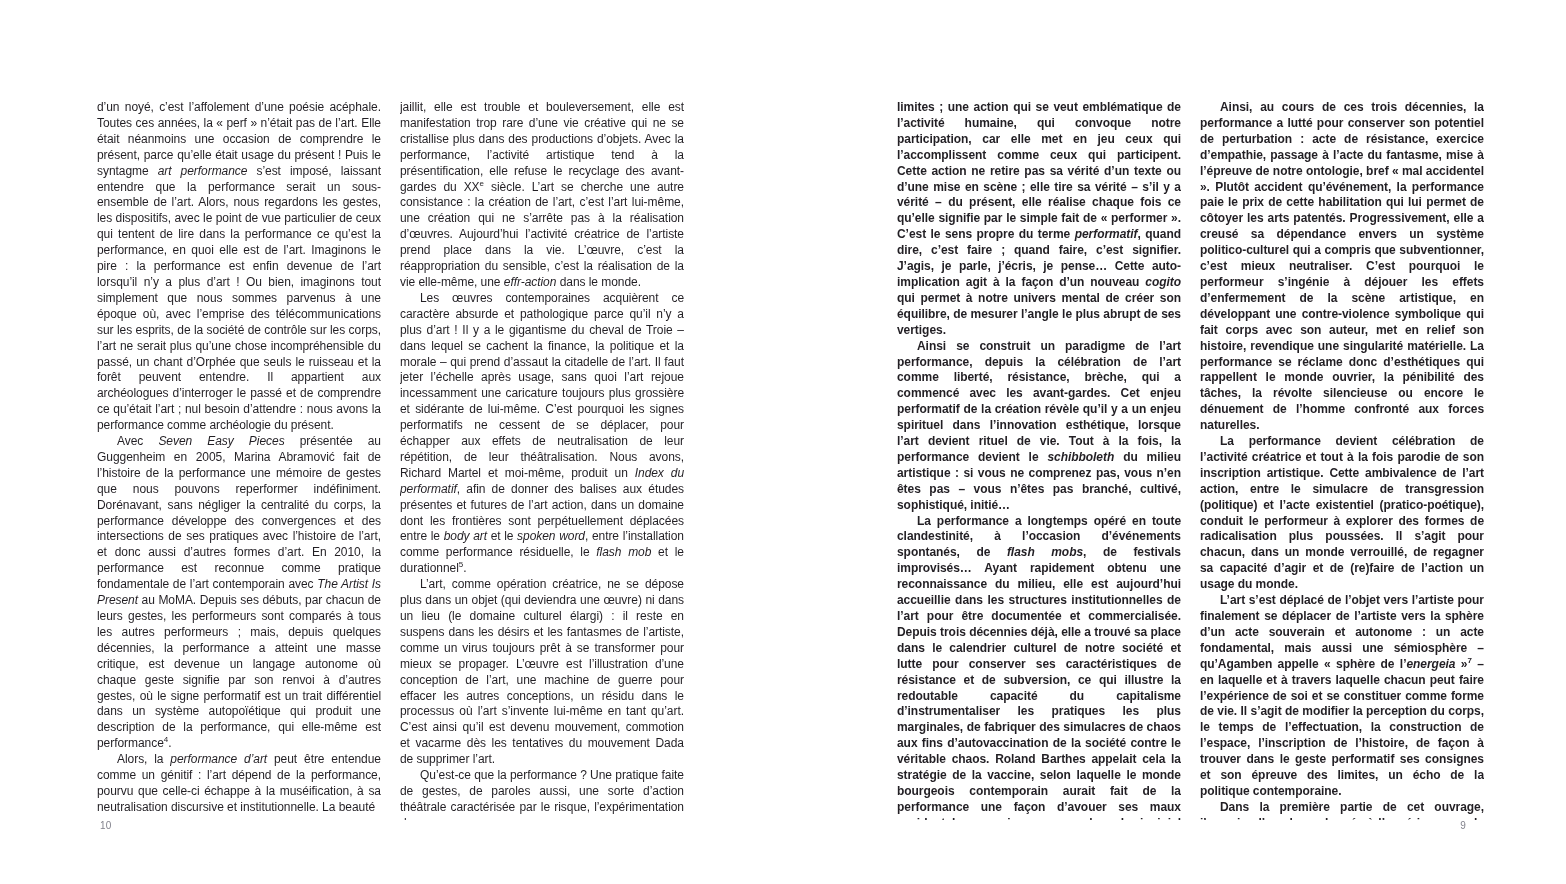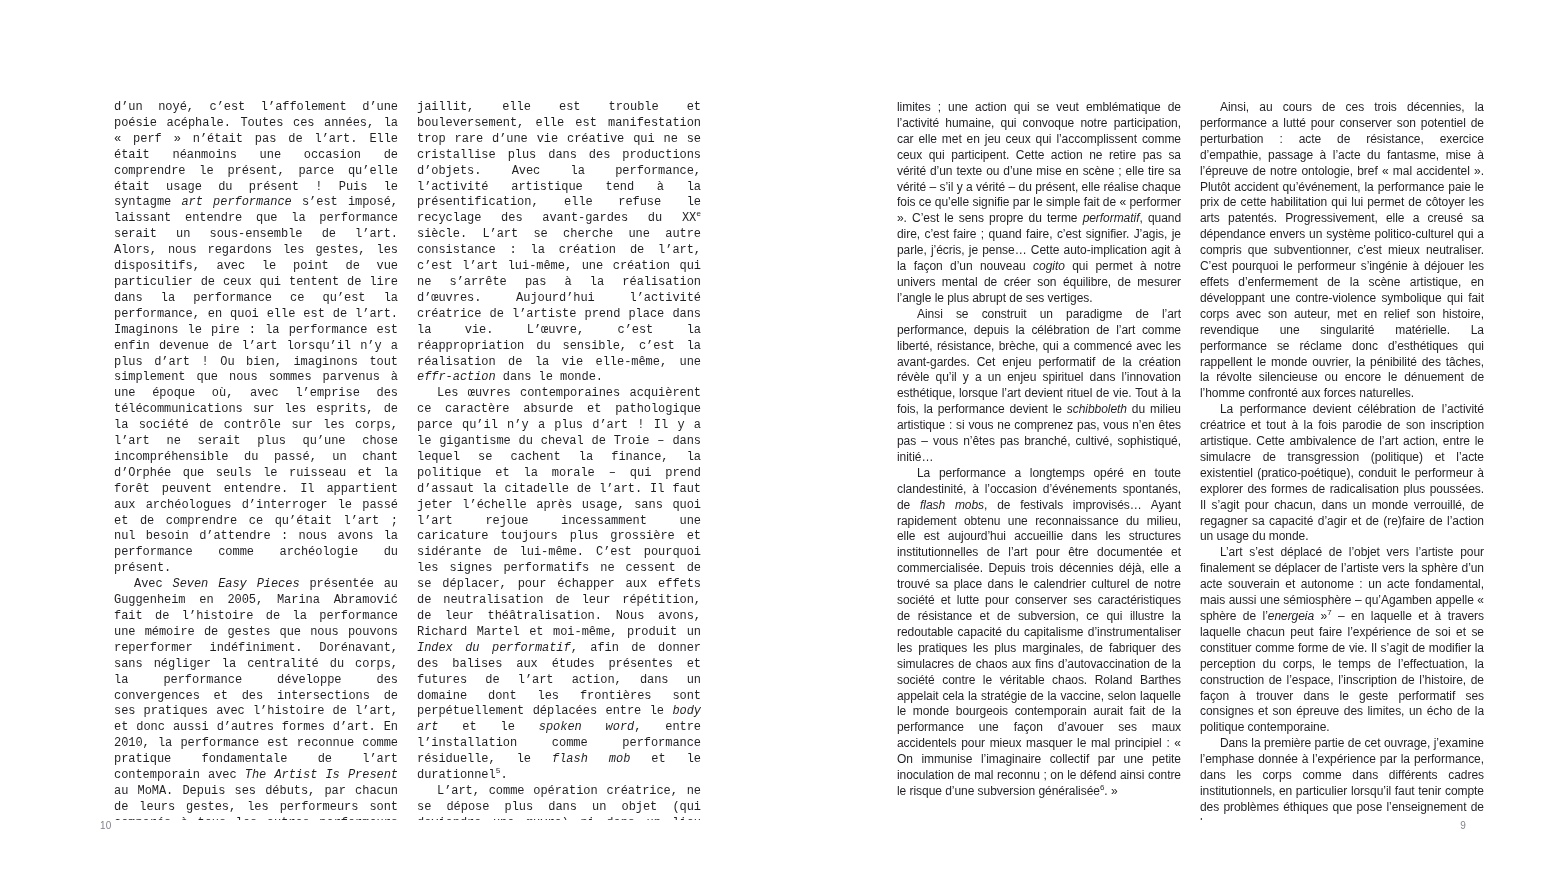--- a/index.html
+++ b/index.html
@@ -6,22 +6,22 @@
   html, body {
     width: 1566px; height: 884px;
     background: #ffffff;
     overflow: hidden;
     font-family: "Liberation Sans", "DejaVu Sans", sans-serif;
   }
   .spread { position: relative; width: 1566px; height: 884px; background: #ffffff; }
   .page {
     position: absolute; top: 100px; width: 587px;
   }
-  .page--left  { left: 114px; font-family: Liberation Mono, monospace; }
-  .page--right { left: 897px; }
+  .page--left  { left: 97px; }
+  .page--right { left: 897px; font-weight: bold; }
   .cols { display: flex; gap: 19px; }
   .col {
     width: 284px;
     max-height: 720px;
     overflow: hidden;
     font-size: 12px;
     line-height: 15.9px;
     letter-spacing: -0.05px;
     color: #221f24;
     text-align: justify;
@@ -50,20 +50,21 @@
 </head>
 <body>
 
 <div class="spread">
 
   <div class="page page--left">
     <div class="cols">
       <div class="col">
           <p class="para"><span>d’un noyé, c’est l’affolement d’une poésie acéphale. Toutes ces années, la « perf » n’était pas de l’art. Elle était néanmoins une occasion de comprendre le présent, parce qu’elle était usage du présent ! Puis le syntagme </span><i>art performance</i><span> s’est imposé, laissant entendre que la performance serait un sous-ensemble de l’art. Alors, nous regardons les gestes, les dispositifs, avec le point de vue particulier de ceux qui tentent de lire dans la performance ce qu’est la performance, en quoi elle est de l’art. Imaginons le pire : la performance est enfin devenue de l’art lorsqu’il n’y a plus d’art ! Ou bien, imaginons tout simplement que nous sommes parvenus à une époque où, avec l’emprise des télécommunications sur les esprits, de la société de contrôle sur les corps, l’art ne serait plus qu’une chose incompréhensible du passé, un chant d’Orphée que seuls le ruisseau et la forêt peuvent entendre. Il appartient aux archéologues d’interroger le passé et de comprendre ce qu’était l’art ; nul besoin d’attendre : nous avons la performance comme archéologie du présent.</span></p>
           <p class="para indent"><span>Avec </span><i>Seven Easy Pieces</i><span> présentée au Guggenheim en 2005, Marina Abramović fait de l’histoire de la performance une mémoire de gestes que nous pouvons reperformer indéfiniment. Dorénavant, sans négliger la centralité du corps, la performance développe des convergences et des intersections de ses pratiques avec l’histoire de l’art, et donc aussi d’autres formes d’art. En 2010, la performance est reconnue comme pratique fondamentale de l’art contemporain avec </span><i>The Artist Is Present</i><span> au MoMA. Depuis ses débuts, par chacun de leurs gestes, les performeurs sont comparés à tous les autres performeurs ; mais, depuis quelques décennies, la performance a atteint une masse critique, est devenue un langage autonome où chaque geste signifie par son renvoi à d’autres gestes, où le signe performatif est un trait différentiel dans un système autopoïétique qui produit une description de la performance, qui elle-même est performance</span><sup>4</sup><span>.</span></p>
+          <p class="para indent"><span>Alors, la </span><i>performance d’art</i><span> peut être entendue comme un génitif : l’art dépend de la performance, pourvu que celle-ci échappe à la muséification, à sa neutralisation discursive et institutionnelle. La beauté</span></p>
         </div>
       <div class="col">
           <p class="para"><span>jaillit, elle est trouble et bouleversement, elle est manifestation trop rare d’une vie créative qui ne se cristallise plus dans des productions d’objets. Avec la performance, l’activité artistique tend à la présentification, elle refuse le recyclage des avant-gardes du XX</span><sup>e</sup><span> siècle. L’art se cherche une autre consistance : la création de l’art, c’est l’art lui-même, une création qui ne s’arrête pas à la réalisation d’œuvres. Aujourd’hui l’activité créatrice de l’artiste prend place dans la vie. L’œuvre, c’est la réappropriation du sensible, c’est la réalisation de la vie elle-même, une </span><i>effr-action</i><span> dans le monde.</span></p>
           <p class="para indent"><span>Les œuvres contemporaines acquièrent ce caractère absurde et pathologique parce qu’il n’y a plus d’art ! Il y a le gigantisme du cheval de Troie – dans lequel se cachent la finance, la politique et la morale – qui prend d’assaut la citadelle de l’art. Il faut jeter l’échelle après usage, sans quoi l’art rejoue incessamment une caricature toujours plus grossière et sidérante de lui-même. C’est pourquoi les signes performatifs ne cessent de se déplacer, pour échapper aux effets de neutralisation de leur répétition, de leur théâtralisation. Nous avons, Richard Martel et moi-même, produit un </span><i>Index du performatif</i><span>, afin de donner des balises aux études présentes et futures de l’art action, dans un domaine dont les frontières sont perpétuellement déplacées entre le </span><i>body art</i><span> et le </span><i>spoken word</i><span>, entre l’installation comme performance résiduelle, le </span><i>flash mob</i><span> et le durationnel</span><sup>5</sup><span>.</span></p>
           <p class="para indent"><span>L’art, comme opération créatrice, ne se dépose plus dans un objet (qui deviendra une œuvre) ni dans un lieu (le domaine culturel élargi) : il reste en suspens dans les désirs et les fantasmes de l’artiste, comme un virus toujours prêt à se transformer pour mieux se propager. L’œuvre est l’illustration d’une conception de l’art, une machine de guerre pour effacer les autres conceptions, un résidu dans le processus où l’art s’invente lui-même en tant qu’art. C’est ainsi qu’il est devenu mouvement, commotion et vacarme dès les tentatives du mouvement Dada de supprimer l’art.</span></p>
           <p class="para indent"><span>Qu’est-ce que la performance ? Une pratique faite de gestes, de paroles aussi, une sorte d’action théâtrale caractérisée par le risque, l’expérimentation des</span></p>
         </div>
     </div>
   </div>
 

